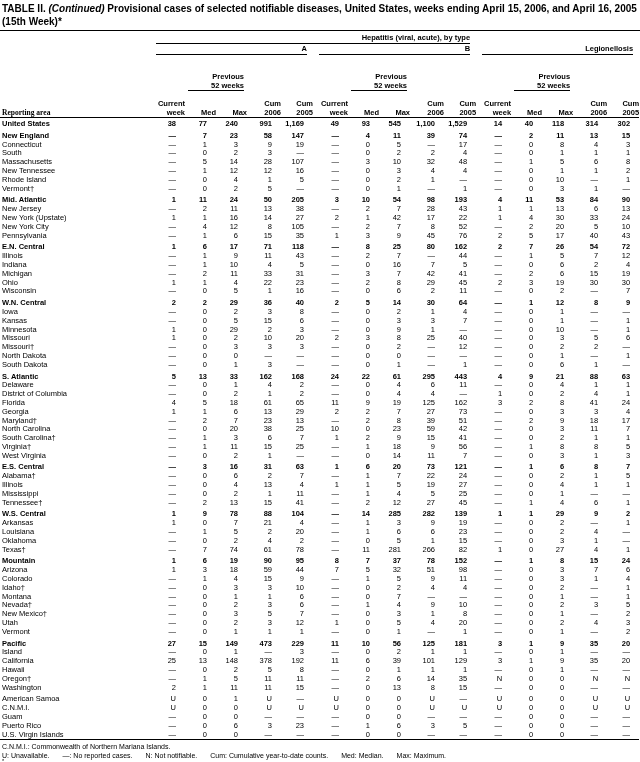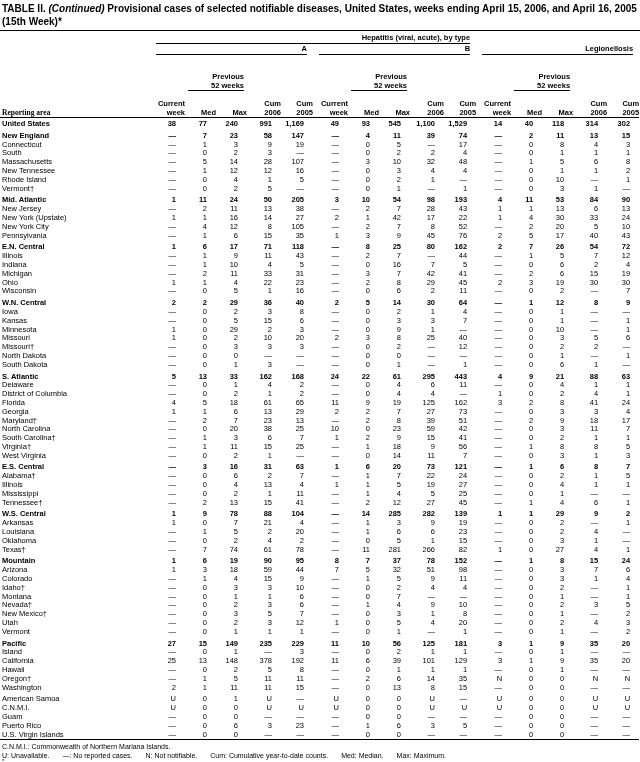--- a/index.html
+++ b/index.html
@@ -1133,21 +1133,21 @@
           <td>0</td>
           <td>1</td>
           <td>—</td>
           <td>2</td>
         </tr>
         <tr class="bold gap">
           <th class="area">Pacific</th>
           <td>27</td>
           <td>15</td>
           <td>149</td>
-          <td>235</td>
+          <td>473</td>
           <td>229</td>
           <td>11</td>
           <td>10</td>
           <td>56</td>
           <td>125</td>
           <td>181</td>
           <td>3</td>
           <td>1</td>
           <td>9</td>
           <td>35</td>

